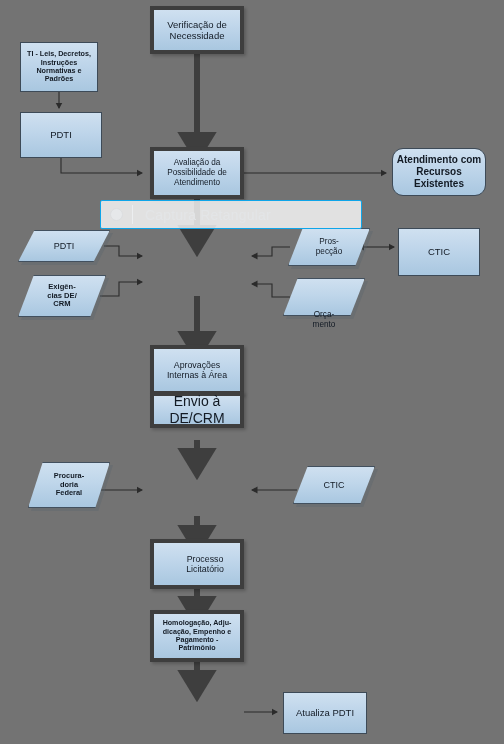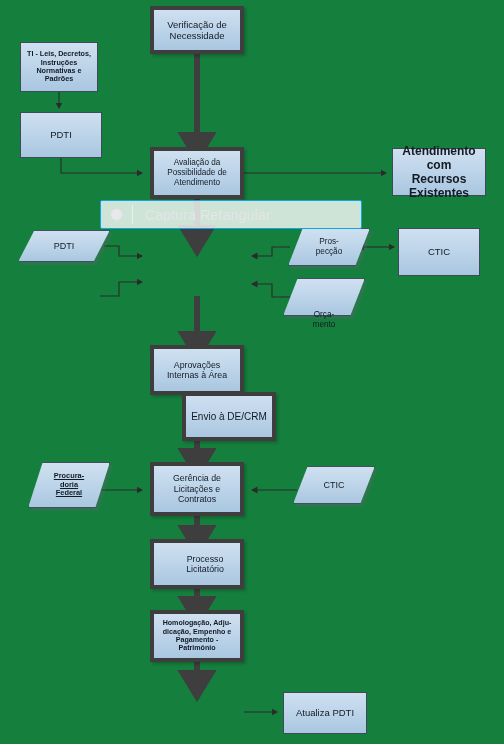--- a/index.html
+++ b/index.html
@@ -7,21 +7,21 @@
     padding: 0;
     background: #ffffff;
   }
   body {
     font-family: "Liberation Sans", sans-serif;
   }
   #canvas {
     position: relative;
     width: 504px;
     height: 744px;
-    background: #15803d;
+    background: #737373;
     overflow: hidden;
   }
 
   
   .node {
     position: absolute;
     box-sizing: border-box;
     display: flex;
     align-items: center;
     justify-content: center;
@@ -237,45 +237,40 @@
   <div class="node rect-thin" style="left:20px;top:112px;width:82px;height:46px;font-size:9.5px;">
     <span class="lbl">PDTI</span>
   </div>
 
   <div class="node rect-heavy" style="left:150px;top:147px;width:94px;height:52px;font-size:8.2px;">
     <span class="lbl">Avaliação da
 Possibilidade de
 Atendimento</span>
   </div>
 
-  <div class="node rect-thin" style="left:392px;top:148px;width:94px;height:48px;font-size:12px;font-weight:bold;">
+  <div class="node rect-thin" style="left:392px;top:148px;width:94px;height:48px;font-size:10px;font-weight:bold;border-radius:11px;">
     <span class="lbl">Atendimento com
 Recursos
 Existentes</span>
   </div>
 
 
   <div class="node rect-thin" style="left:398px;top:228px;width:82px;height:48px;font-size:9.5px;">
     <span class="lbl">CTIC</span>
   </div>
 
   <div class="node rect-heavy" style="left:150px;top:345px;width:94px;height:50px;font-size:8.8px;">
     <span class="lbl">Aprovações
 Internas à Área</span>
   </div>
 
-  <div class="node rect-heavy" style="left:150px;top:392px;width:94px;height:49px;font-size:10px;margin-left:32px;">
+  <div class="node rect-heavy" style="left:150px;top:392px;width:94px;height:36px;font-size:14px;">
     <span class="lbl">Envio à DE/CRM</span>
   </div>
 
-  <div class="node rect-heavy" style="left:150px;top:462px;width:94px;height:54px;font-size:8.8px;">
-    <span class="lbl">Gerência de
-Licitações e
-Contratos</span>
-  </div>
 
   <div class="node rect-heavy" style="left:150px;top:539px;width:94px;height:50px;font-size:8.8px;padding-left:16px;">
     <span class="lbl">Processo
 Licitatório</span>
   </div>
 
   <div class="node rect-heavy" style="left:150px;top:610px;width:94px;height:52px;font-size:7.1px;font-weight:bold;">
     <span class="lbl">Homologação, Adju-
 dicação, Empenho e
 Pagamento -
@@ -286,39 +281,46 @@
   <div class="node rect-thin" style="left:283px;top:692px;width:84px;height:42px;font-size:9.5px;">
     <span class="lbl">Atualiza PDTI</span>
   </div>
 
   <div class="para-wrap" style="left:18px;top:230px;width:92px;height:32px;">
     <div class="para-shadow"></div>
     <div class="para"></div>
     <div class="para-label" style="font-size:9px;">PDTI</div>
   </div>
 
+  <div class="para-wrap" style="left:18px;top:275px;width:88px;height:42px;">
+    <div class="para-shadow"></div>
+    <div class="para"></div>
+    <div class="para-label" style="font-size:7.6px;font-weight:bold;">Exigên-
+cias DE/
+CRM</div>
+  </div>
 
   <div class="para-wrap" style="left:288px;top:228px;width:82px;height:38px;">
     <div class="para-shadow"></div>
     <div class="para"></div>
     <div class="para-label" style="font-size:8.2px;">Pros-
 pecção</div>
   </div>
 
   <div class="para-wrap" style="left:283px;top:278px;width:82px;height:38px;">
     <div class="para-shadow"></div>
     <div class="para"></div>
     <div class="para-label" style="font-size:8.2px;margin-top:42px;">Orça-
 mento</div>
   </div>
 
   <div class="para-wrap" style="left:28px;top:462px;width:82px;height:46px;">
     <div class="para-shadow"></div>
     <div class="para"></div>
-    <div class="para-label" style="font-size:7.4px;font-weight:bold;text-decoration:underline;">Procura-
+    <div class="para-label" style="font-size:7.4px;font-weight:bold;">Procura-
 doria
 Federal</div>
   </div>
 
   <div class="para-wrap" style="left:293px;top:466px;width:82px;height:38px;">
     <div class="para-shadow"></div>
     <div class="para"></div>
     <div class="para-label" style="font-size:9px;">CTIC</div>
   </div>
 

